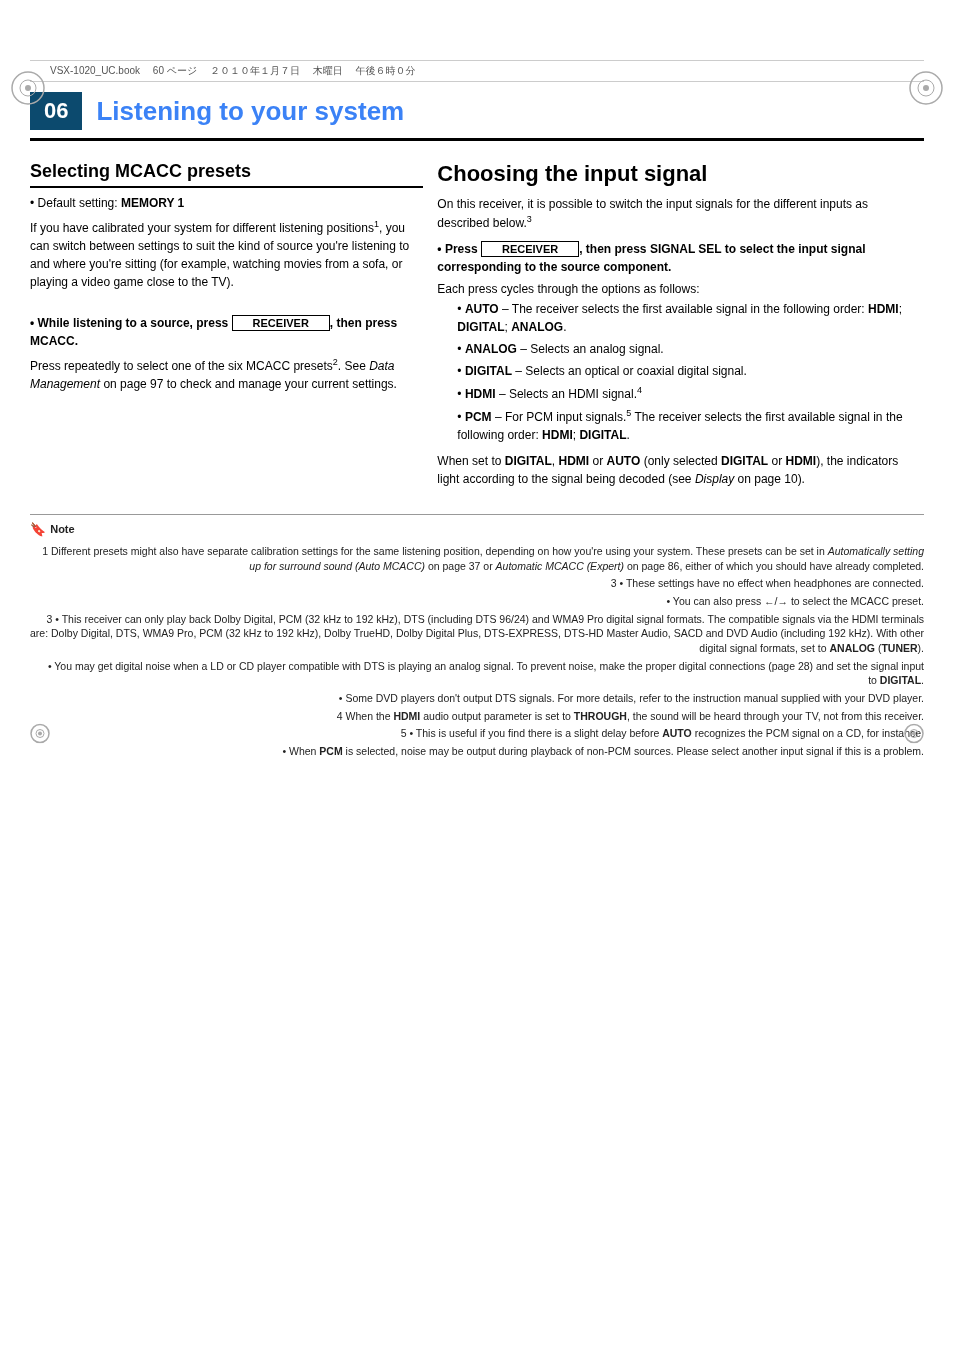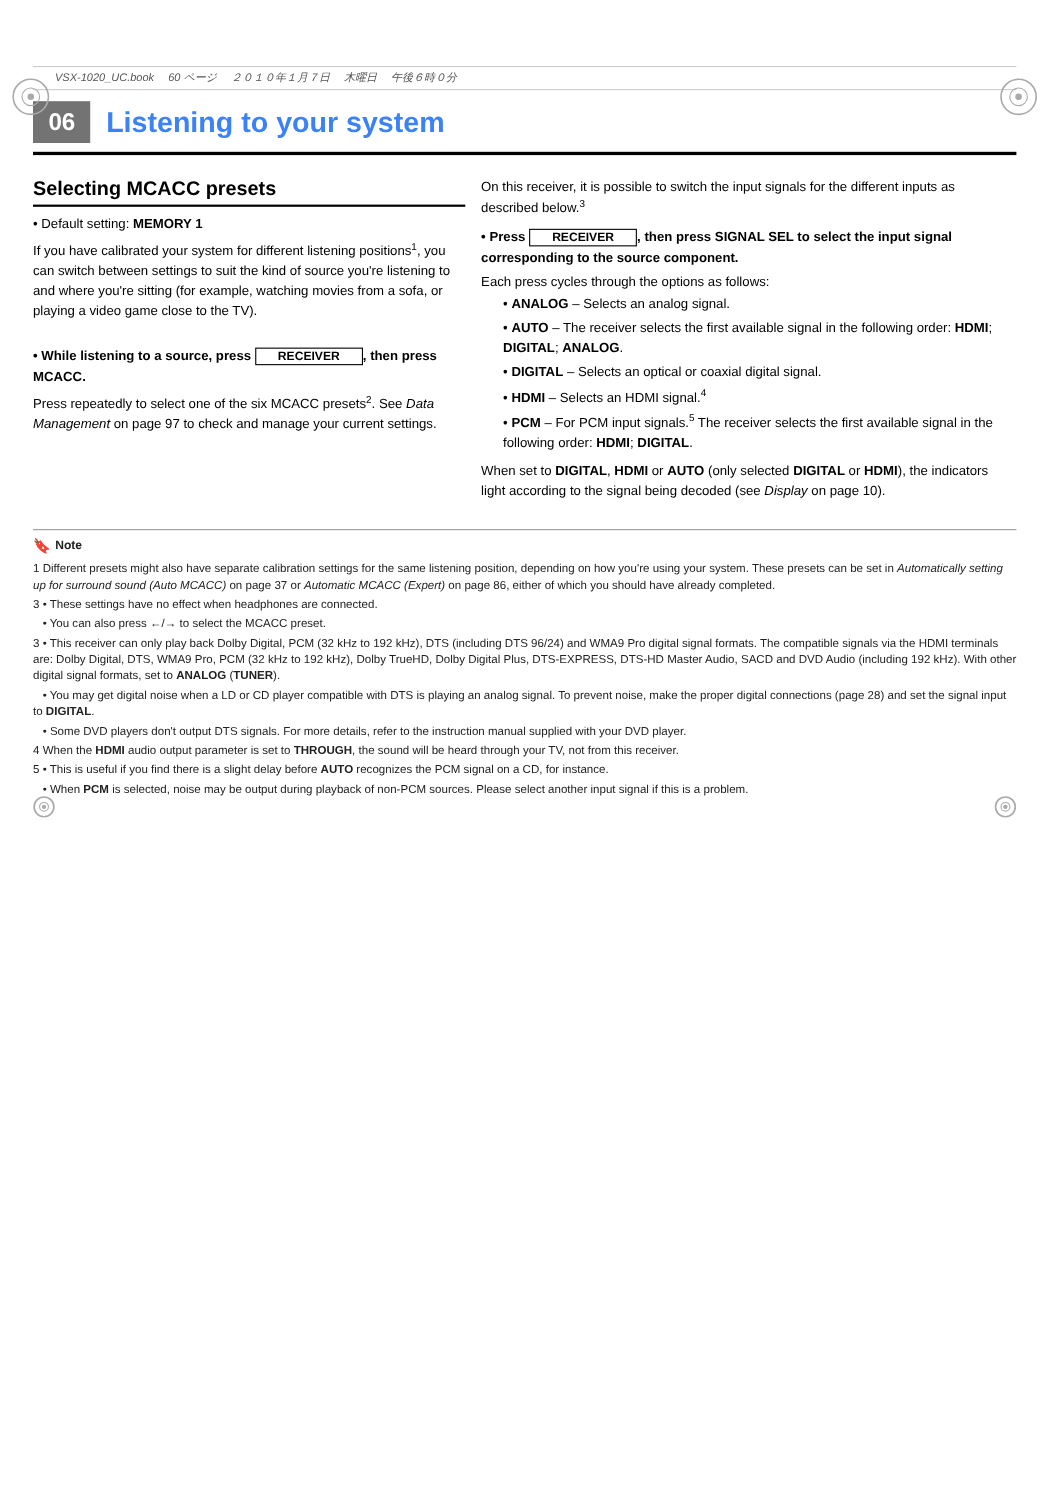--- a/index.html
+++ b/index.html
@@ -25,34 +25,33 @@
     .file-info-bar {
       border-top: 1px solid #ccc;
       border-bottom: 1px solid #ccc;
       padding: 3px 20px;
       font-size: 10px;
       color: #555;
       margin: 60px 30px 0 30px;
       display: flex;
       align-items: center;
       gap: 10px;
-      font-style: italic;
     }
 
     
     .chapter-header {
       display: flex;
       align-items: center;
       margin: 10px 30px 0 30px;
       border-bottom: 3px solid #000;
       padding-bottom: 8px;
     }
 
     .chapter-number-box {
-      background: #737373;
+      background: #0c4a6e;
       color: #fff;
       font-size: 22px;
       font-weight: bold;
       padding: 6px 14px;
       margin-right: 14px;
       min-width: 52px;
       text-align: center;
     }
 
     .chapter-title {
@@ -170,20 +169,21 @@
 
     .note-icon {
       font-size: 13px;
       font-weight: bold;
     }
 
     .note-paragraph {
       margin-bottom: 3px;
       font-size: 10.5px;
       line-height: 1.4;
+      text-align: right;
     }
 
     
     .right-mid-marker {
       position: absolute;
       right: 30px;
       top: 50%;
       transform: translateY(-50%);
     }
 
@@ -293,38 +293,39 @@
 
       <div class="bullet-item">
         <span class="bullet-bold">While listening to a source, press <span class="kbd">RECEIVER</span>, then press MCACC.</span>
       </div>
       <p class="body-text">
         Press repeatedly to select one of the six MCACC presets<sup>2</sup>. See <em>Data Management</em> on page 97 to check and manage your current settings.
       </p>
     </div>
 
     <div class="right-column">
+      <div class="choosing-title">Choosing the input signal</div>
 
       <p class="body-text">
         On this receiver, it is possible to switch the input signals for the different inputs as described below.<sup>3</sup>
       </p>
 
       <p class="press-instruction">
         <strong>• Press <span class="kbd">RECEIVER</span>, then press SIGNAL SEL to select the input signal corresponding to the source component.</strong>
       </p>
       <p class="cycles-text">
         Each press cycles through the options as follows:
       </p>
 
       <div>
         <div class="sub-bullet">
+          <strong>AUTO</strong> – The receiver selects the first available signal in the following order: <strong>HDMI</strong>; <strong>DIGITAL</strong>; <strong>ANALOG</strong>.
+        </div>
+        <div class="sub-bullet">
           <strong>ANALOG</strong> – Selects an analog signal.
-        </div>
-        <div class="sub-bullet">
-          <strong>AUTO</strong> – The receiver selects the first available signal in the following order: <strong>HDMI</strong>; <strong>DIGITAL</strong>; <strong>ANALOG</strong>.
         </div>
         <div class="sub-bullet">
           <strong>DIGITAL</strong> – Selects an optical or coaxial digital signal.
         </div>
         <div class="sub-bullet">
           <strong>HDMI</strong> – Selects an HDMI signal.<sup>4</sup>
         </div>
         <div class="sub-bullet">
           <strong>PCM</strong> – For PCM input signals.<sup>5</sup> The receiver selects the first available signal in the following order: <strong>HDMI</strong>; <strong>DIGITAL</strong>.
         </div>

